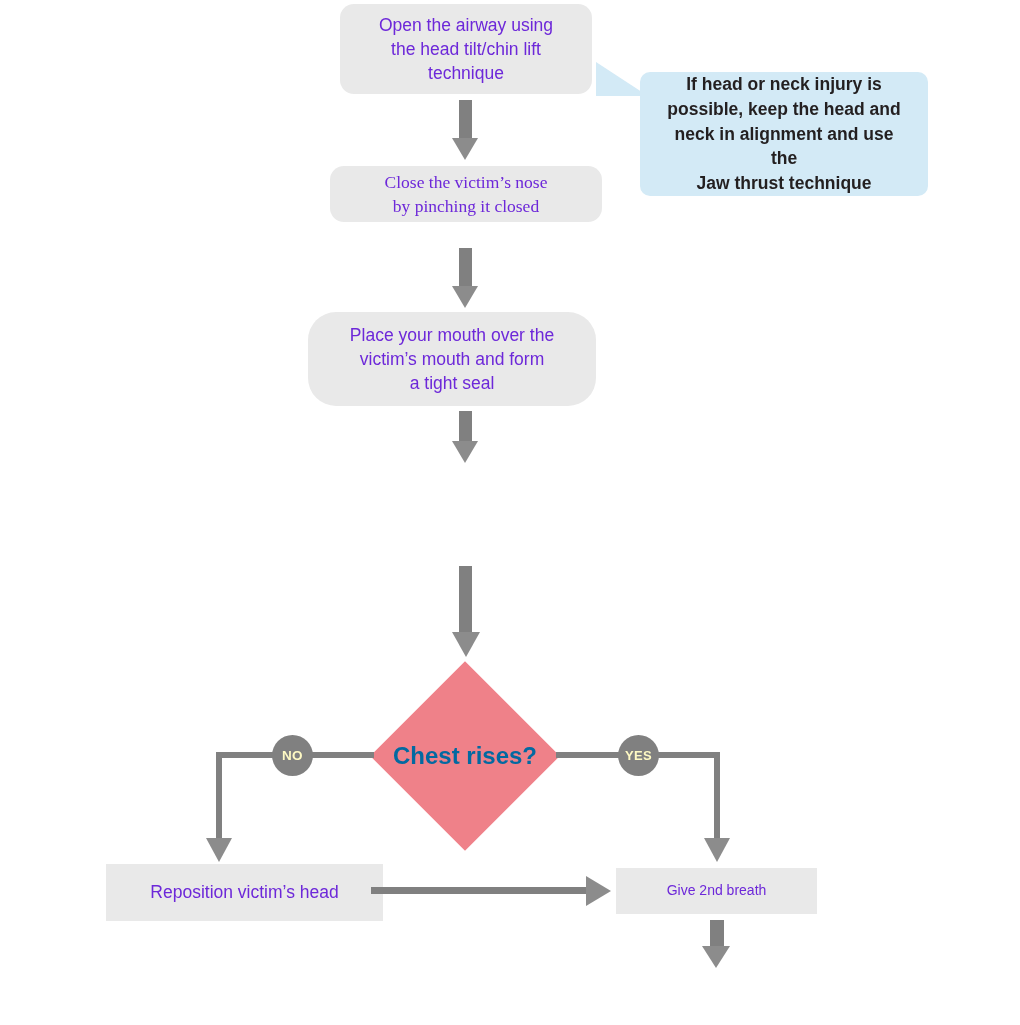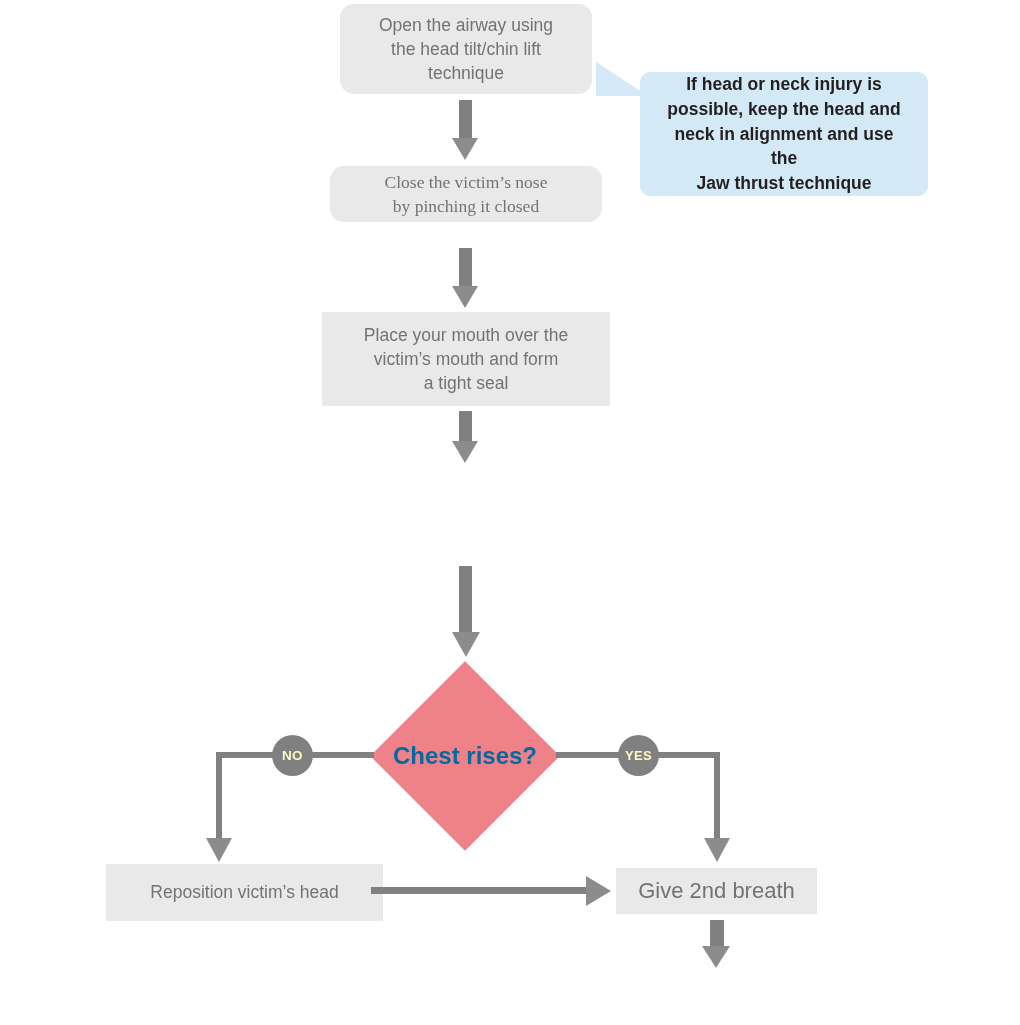--- a/index.html
+++ b/index.html
@@ -15,21 +15,21 @@
     position: relative;
     width: 1020px;
     height: 1025px;
     background: #ffffff;
     overflow: hidden;
   }
   .node {
     position: absolute;
     box-sizing: border-box;
     background: #e9e9e9;
-    color: #737373;
+    color: #6d28d9;
     display: flex;
     align-items: center;
     justify-content: center;
     text-align: center;
     line-height: 1.38;
     white-space: pre-line;
     font-size: 17.5px;
     font-weight: 400;
     padding: 2px 8px;
   }
@@ -124,21 +124,21 @@
 
   <div class="line" style="left:459px; top:100px; width:13px; height:40px;"></div>
   <div class="arrowhead down" style="left:452px; top:138px; border-width:22px 13.5px 0 13.5px;"></div>
 
   <div class="node rounded" style="left:330px; top:166px; width:272px; height:56px;font-family:Liberation Serif, serif;">Close the victim’s nose
 by pinching it closed</div>
 
   <div class="line" style="left:459px; top:248px; width:13px; height:40px;"></div>
   <div class="arrowhead down" style="left:452px; top:286px; border-width:22px 13.5px 0 13.5px;"></div>
 
-  <div class="node square" style="left:322px; top:312px; width:288px; height:94px;">Place your mouth over the
+  <div class="node square" style="left:308px; top:312px; width:288px; height:94px;border-radius:28px;">Place your mouth over the
 victim’s mouth and form
 a tight seal</div>
 
   <div class="line" style="left:459px; top:411px; width:13px; height:32px;"></div>
   <div class="arrowhead down" style="left:452px; top:441px; border-width:22px 13.5px 0 13.5px;"></div>
 
 
   <div class="line" style="left:459px; top:566px; width:13px; height:68px;"></div>
   <div class="arrowhead down" style="left:452px; top:632px; border-width:25px 14px 0 14px;"></div>
 
@@ -155,19 +155,19 @@
   <div class="line" style="left:556px; top:752px; width:164px; height:6px;"></div>
   <div class="line" style="left:714px; top:752px; width:6px; height:90px;"></div>
   <div class="arrowhead down" style="left:704px; top:838px; border-width:24px 13px 0 13px;"></div>
   <div class="branch-badge" style="left:618px; top:735px; width:41px; height:41px; font-size:13px;">YES</div>
 
   <div class="node square" style="left:106px; top:864px; width:277px; height:57px; font-size:17.5px;">Reposition victim’s head</div>
 
   <div class="line" style="left:371px; top:887px; width:215px; height:7px;"></div>
   <div class="arrowhead right" style="left:586px; top:876px; border-width:15px 0 15px 25px;"></div>
 
-  <div class="node square" style="left:616px; top:868px; width:201px; height:46px; font-size:22px;">Give 2nd breath</div>
+  <div class="node square" style="left:616px; top:868px; width:201px; height:46px; font-size:14px;">Give 2nd breath</div>
 
   <div class="line" style="left:710px; top:920px; width:14px; height:28px;"></div>
   <div class="arrowhead down" style="left:702px; top:946px; border-width:22px 14px 0 14px;"></div>
 
 
 </div>
 
 </body></html>

